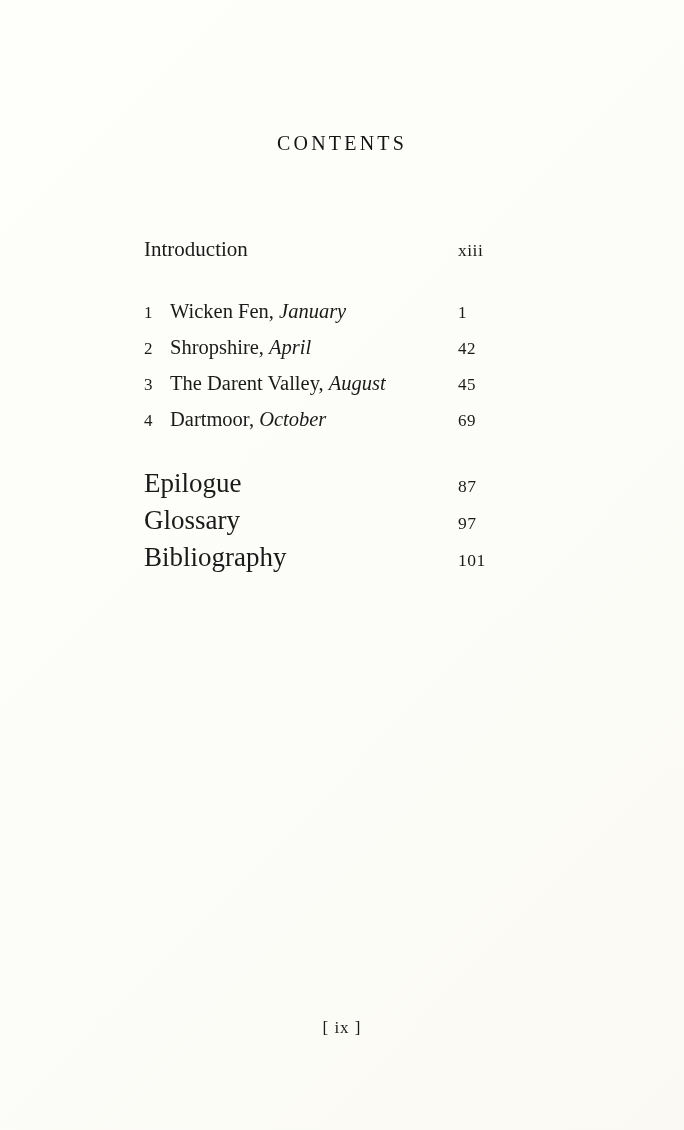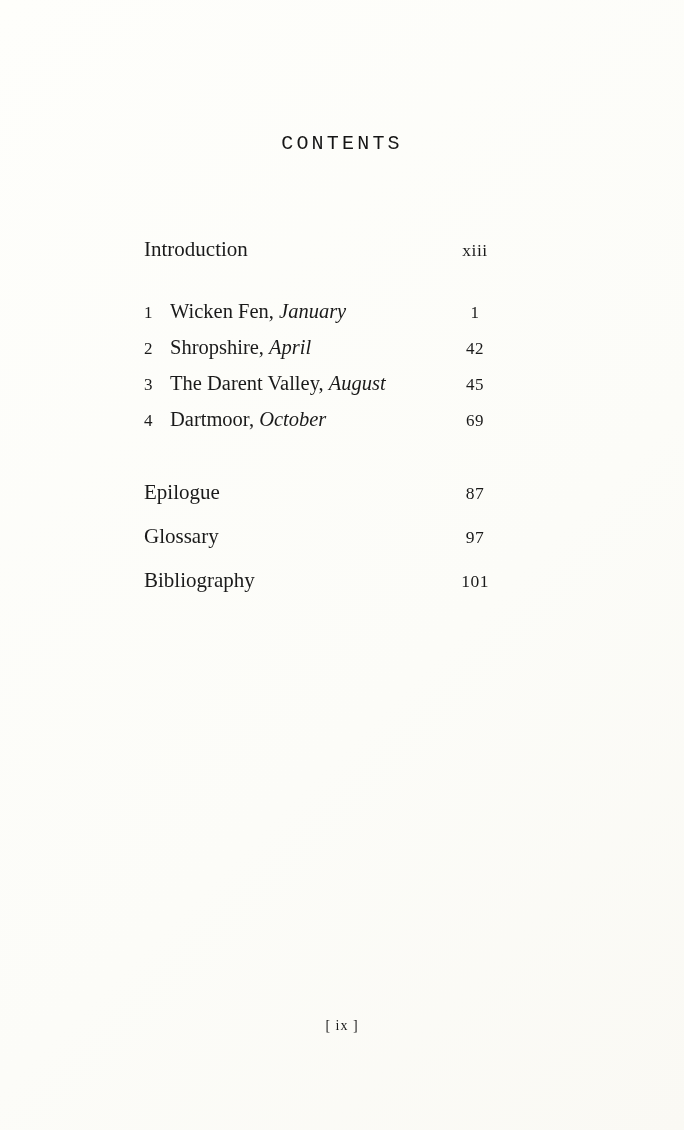--- a/index.html
+++ b/index.html
@@ -24,21 +24,20 @@
     position: absolute;
     top: 132px;
     left: 0;
     width: 100%;
     text-align: center;
     font-size: 20px;
     letter-spacing: 3.2px;
     font-variant: small-caps;
     text-transform: uppercase;
     color: #151515;
-    font-family: Liberation Mono, monospace;
   }
   .toc {
     position: absolute;
     top: 232px;
     left: 144px;
     width: 348px;
   }
   .group {
     margin: 0;
     padding: 0;
@@ -66,43 +65,42 @@
     text-align: left;
     color: #1a1a1a;
   }
   .chapter .entry-text {
     font-size: 20.5px;
   }
   .entry-text em {
   }
   .page-num {
     font-size: 17px;
-    text-align: center;
+    text-align: left;
     min-width: 34px;
     letter-spacing: 0.5px;
     margin-left: 12px;
   }
   .plain .entry-text {
-    font-size: 21px;
-    margin-top: 9px;
+    font-size: 27px;
   }
   .plain .page-num,
   .intro .page-num {
     font-size: 17.5px;
   }
   .intro .entry-text {
     font-size: 21px;
   }
   .folio {
     position: absolute;
     top: 1018px;
     left: 0;
     width: 100%;
     text-align: center;
-    font-size: 14px;
+    font-size: 17px;
     letter-spacing: 1px;
   }
   .folio .bracket {
     color: #1a1a1a;
   }
 </style>
 </head>
 <body>
 
 <div class="page">

